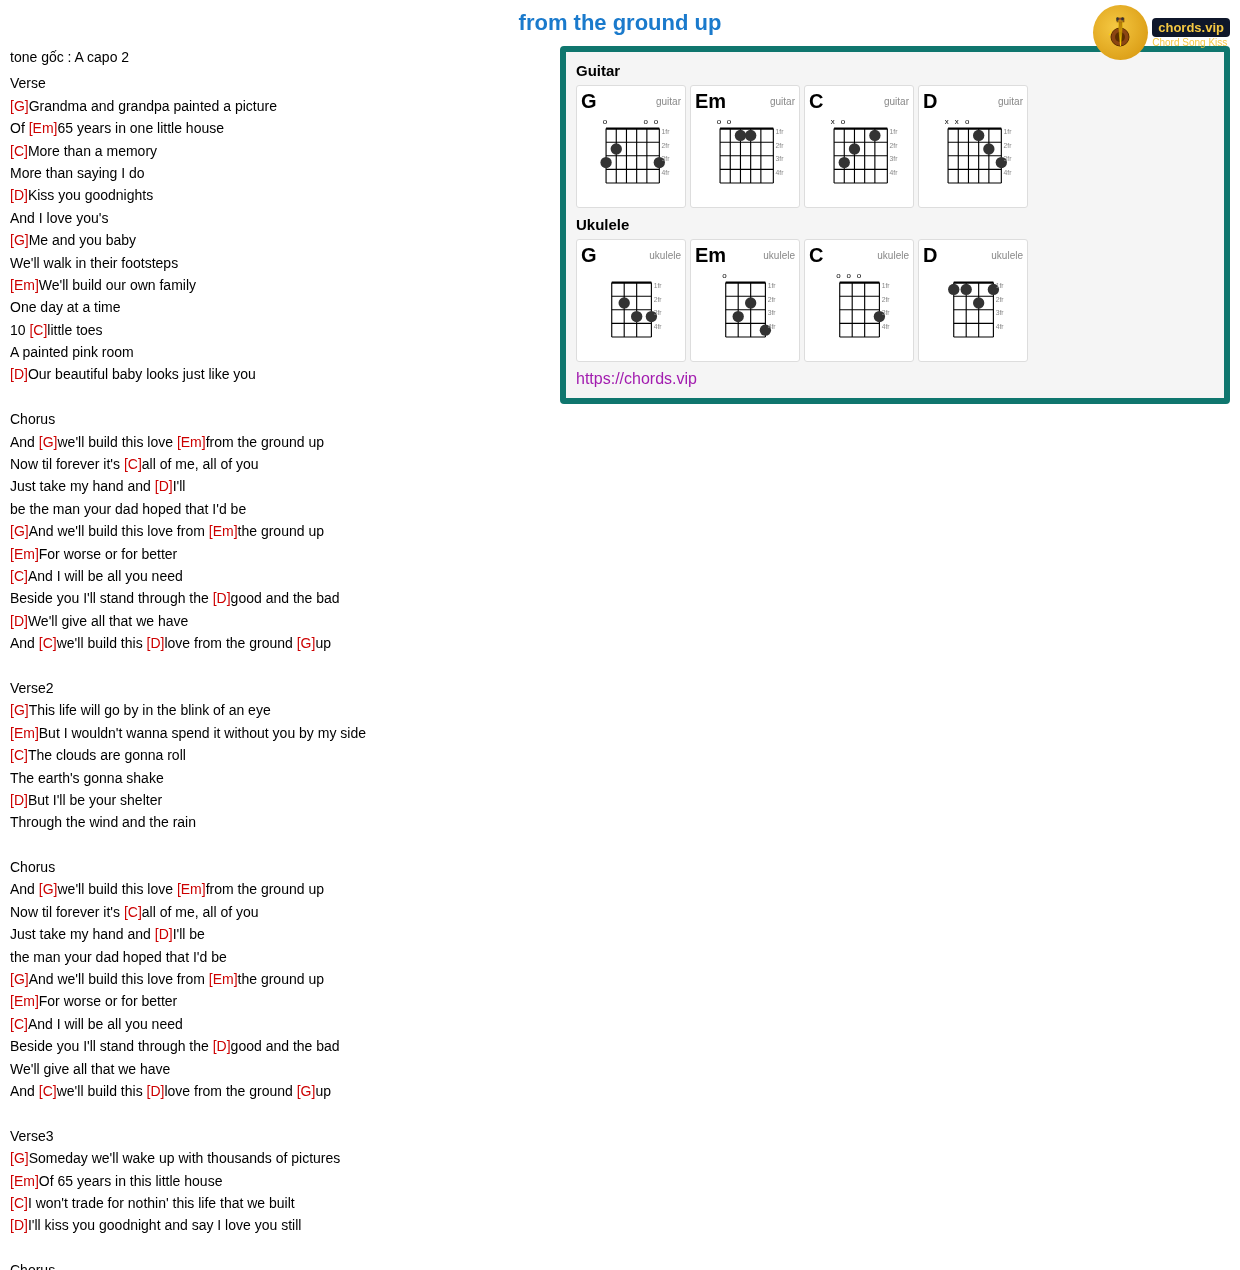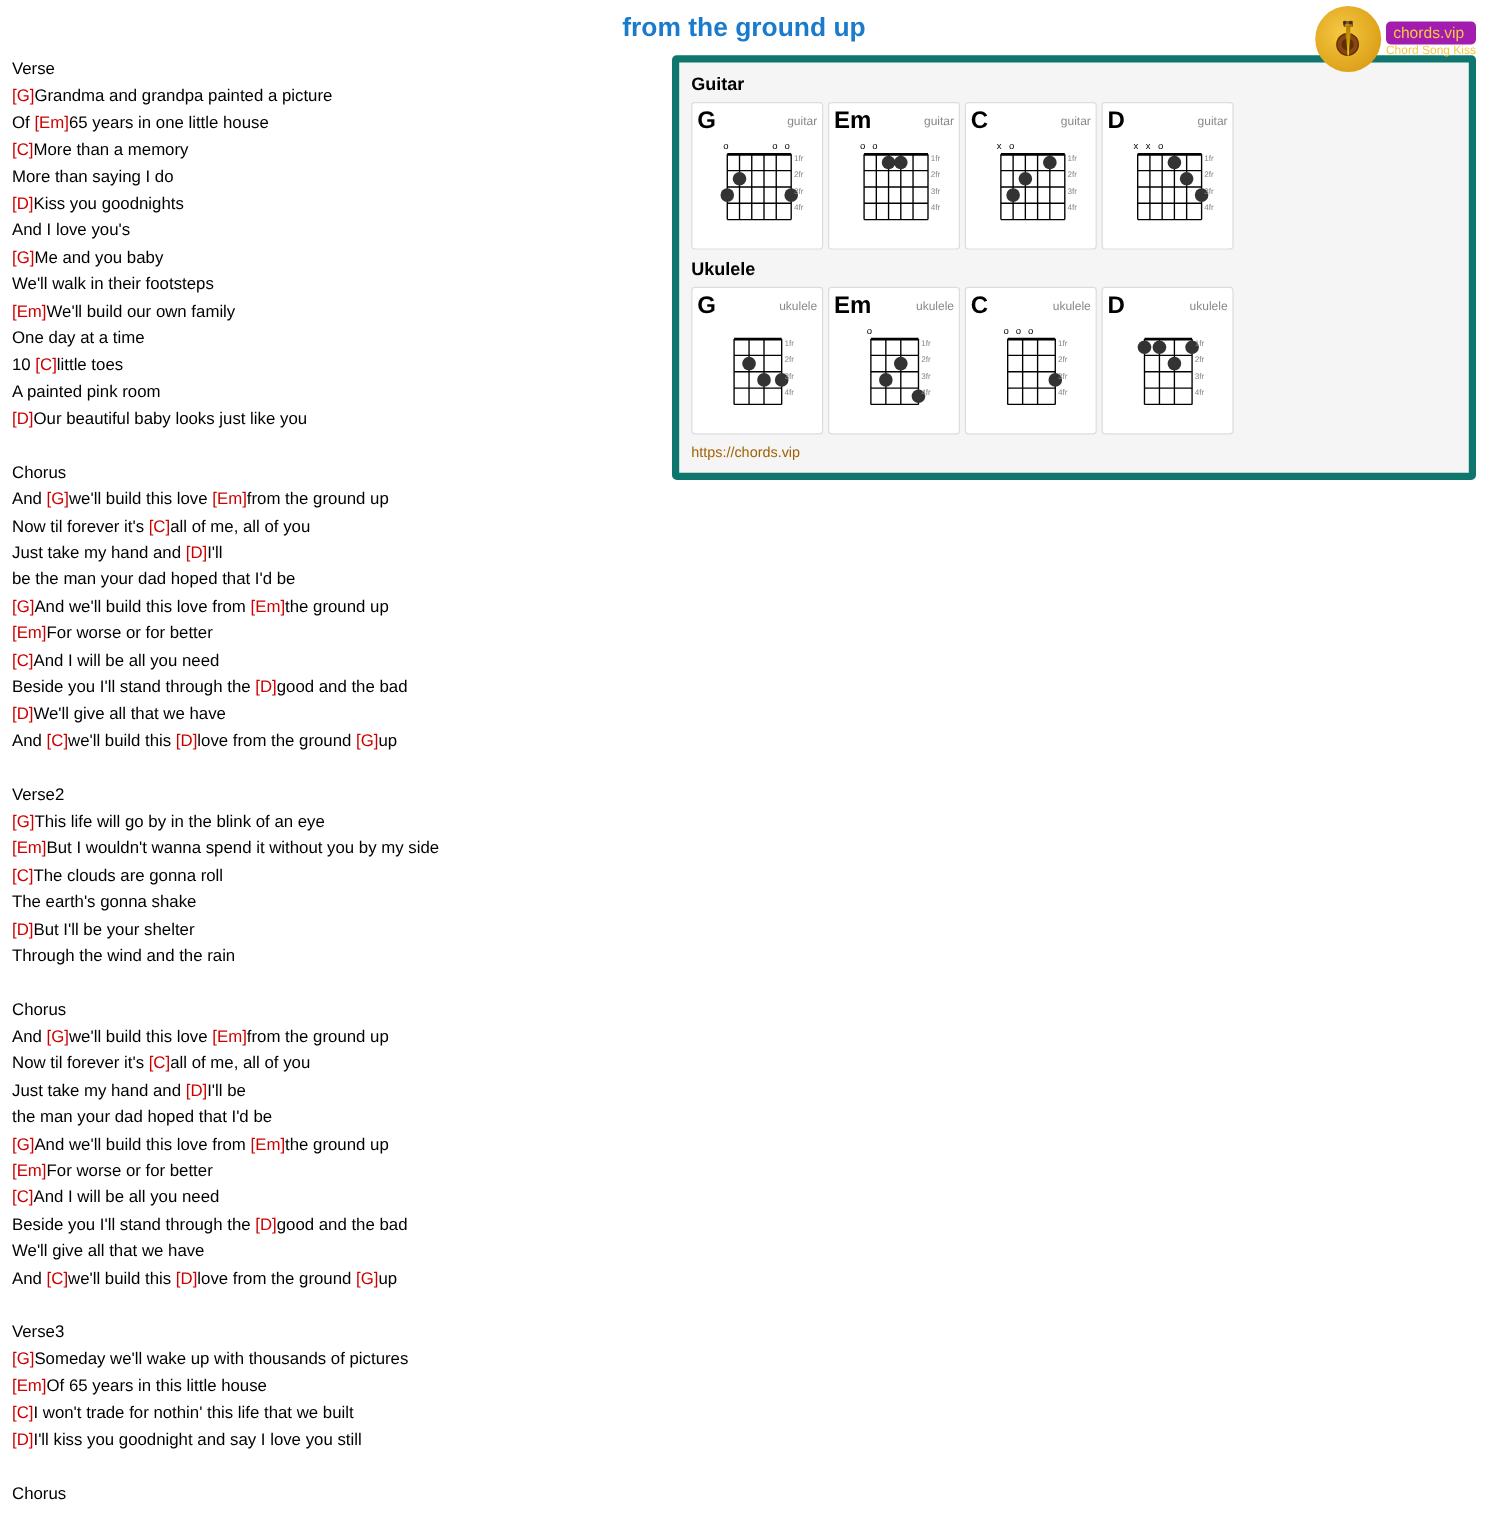--- a/index.html
+++ b/index.html
@@ -3,21 +3,21 @@
   <meta charset="utf-8">
   <style>
     * { margin: 0; padding: 0; box-sizing: border-box; }
     body { font-family: Arial, sans-serif; font-size: 14px; color: #000; background: #fff; width: 1240px; min-height: 1270px; }
     
     #header { text-align: center; padding: 10px 0 5px; }
     #header h1 { color: #1a7acc; font-size: 22px; font-weight: bold; }
     
     .logo-area { position: absolute; top: 5px; right: 10px; display: flex; align-items: center; }
     .logo-guitar { width: 55px; height: 55px; background: radial-gradient(circle at 40% 40%, #f5c842, #d4920a); border-radius: 50%; display: flex; align-items: center; justify-content: center; }
-    .logo-text-box { background: #a21caf; color: #fff; padding: 2px 6px; border-radius: 4px; font-size: 13px; font-weight: normal; }
+    .logo-text-box { background: #0f172a; color: #fff; padding: 2px 6px; border-radius: 4px; font-size: 13px; font-weight: bold; }
     .logo-text-box span { color: #f5c842; }
     .logo-subtitle { color: #f5c842; font-size: 10px; display: block; }
 
     .main-layout { display: flex; gap: 10px; padding: 5px 10px; }
     
     .lyrics-col { flex: 0 0 540px; line-height: 1.6; }
     .chords-col { flex: 1; }
     
     .chord-link { color: #cc0000; font-weight: normal; }
     
@@ -28,21 +28,21 @@
     .chord-row { display: flex; gap: 4px; margin-bottom: 8px; }
     
     .chord-card { background: #fff; border: 1px solid #ddd; border-radius: 3px; padding: 4px; width: 110px; text-align: center; }
     .chord-card-header { display: flex; justify-content: space-between; align-items: center; margin-bottom: 2px; }
     .chord-name { font-size: 20px; font-weight: bold; color: #000; }
     .chord-type { font-size: 10px; color: #888; }
     
     
     .chord-svg { width: 80px; height: 85px; }
 
-    .url-in-box { font-size: 12px; color: #a16207; margin-top: 5px; }
+    .url-in-box { font-size: 16px; color: #a21caf; margin-top: 5px; }
   </style>
 </head>
 <body>
 
 <div style="position:relative;">
 
   <div class="logo-area">
     <div class="logo-guitar">
       <svg width="35" height="35" viewBox="0 0 35 35">
         <ellipse cx="17" cy="22" rx="9" ry="9" fill="#8B4513" stroke="#5C2E00" stroke-width="1"></ellipse>
@@ -71,20 +71,21 @@
   </div>
 
   <div id="header">
     <h1>from the ground up</h1>
   </div>
 </div>
 
 <div class="main-layout">
 
   <div class="lyrics-col">
+    <div style="margin-bottom:4px;">tone gốc : A capo 2</div>
     <div id="lyrics-container"><div>Verse</div><div><span class="chord-link">[G]</span><span>Grandma and grandpa painted a picture</span></div><div><span>Of </span><span class="chord-link">[Em]</span><span>65 years in one little house</span></div><div><span class="chord-link">[C]</span><span>More than a memory</span></div><div><span>More than saying I do</span></div><div><span class="chord-link">[D]</span><span>Kiss you goodnights</span></div><div><span>And I love you's</span></div><div><span class="chord-link">[G]</span><span>Me and you baby</span></div><div><span>We'll walk in their footsteps</span></div><div><span class="chord-link">[Em]</span><span>We'll build our own family</span></div><div><span>One day at a time</span></div><div><span>10 </span><span class="chord-link">[C]</span><span>little toes</span></div><div><span>A painted pink room</span></div><div><span class="chord-link">[D]</span><span>Our beautiful baby looks just like you</span></div><br><div>Chorus</div><div><span>And </span><span class="chord-link">[G]</span><span>we'll build this love </span><span class="chord-link">[Em]</span><span>from the ground up</span></div><div><span>Now til forever it's </span><span class="chord-link">[C]</span><span>all of me, all of you</span></div><div><span>Just take my hand and </span><span class="chord-link">[D]</span><span>I'll</span></div><div><span>be the man your dad hoped that I'd be</span></div><div><span class="chord-link">[G]</span><span>And we'll build this love from </span><span class="chord-link">[Em]</span><span>the ground up</span></div><div><span class="chord-link">[Em]</span><span>For worse or for better</span></div><div><span class="chord-link">[C]</span><span>And I will be all you need</span></div><div><span>Beside you I'll stand through the </span><span class="chord-link">[D]</span><span>good and the bad</span></div><div><span class="chord-link">[D]</span><span>We'll give all that we have</span></div><div><span>And </span><span class="chord-link">[C]</span><span>we'll build this </span><span class="chord-link">[D]</span><span>love from the ground </span><span class="chord-link">[G]</span><span>up</span></div><br><div>Verse2</div><div><span class="chord-link">[G]</span><span>This life will go by in the blink of an eye</span></div><div><span class="chord-link">[Em]</span><span>But I wouldn't wanna spend it without you by my side</span></div><div><span class="chord-link">[C]</span><span>The clouds are gonna roll</span></div><div><span>The earth's gonna shake</span></div><div><span class="chord-link">[D]</span><span>But I'll be your shelter</span></div><div><span>Through the wind and the rain</span></div><br><div>Chorus</div><div><span>And </span><span class="chord-link">[G]</span><span>we'll build this love </span><span class="chord-link">[Em]</span><span>from the ground up</span></div><div><span>Now til forever it's </span><span class="chord-link">[C]</span><span>all of me, all of you</span></div><div><span>Just take my hand and </span><span class="chord-link">[D]</span><span>I'll be</span></div><div><span>the man your dad hoped that I'd be</span></div><div><span class="chord-link">[G]</span><span>And we'll build this love from </span><span class="chord-link">[Em]</span><span>the ground up</span></div><div><span class="chord-link">[Em]</span><span>For worse or for better</span></div><div><span class="chord-link">[C]</span><span>And I will be all you need</span></div><div><span>Beside you I'll stand through the </span><span class="chord-link">[D]</span><span>good and the bad</span></div><div><span>We'll give all that we have</span></div><div><span>And </span><span class="chord-link">[C]</span><span>we'll build this </span><span class="chord-link">[D]</span><span>love from the ground </span><span class="chord-link">[G]</span><span>up</span></div><br><div>Verse3</div><div><span class="chord-link">[G]</span><span>Someday we'll wake up with thousands of pictures</span></div><div><span class="chord-link">[Em]</span><span>Of 65 years in this little house</span></div><div><span class="chord-link">[C]</span><span>I won't trade for nothin' this life that we built</span></div><div><span class="chord-link">[D]</span><span>I'll kiss you goodnight and say I love you still</span></div><br><div>Chorus</div></div>
   </div>
 
   <div class="chords-col">
     <div class="chord-box-container">
 
       <div class="chord-section-title">Guitar</div>
 
       <div class="chord-row">
 

